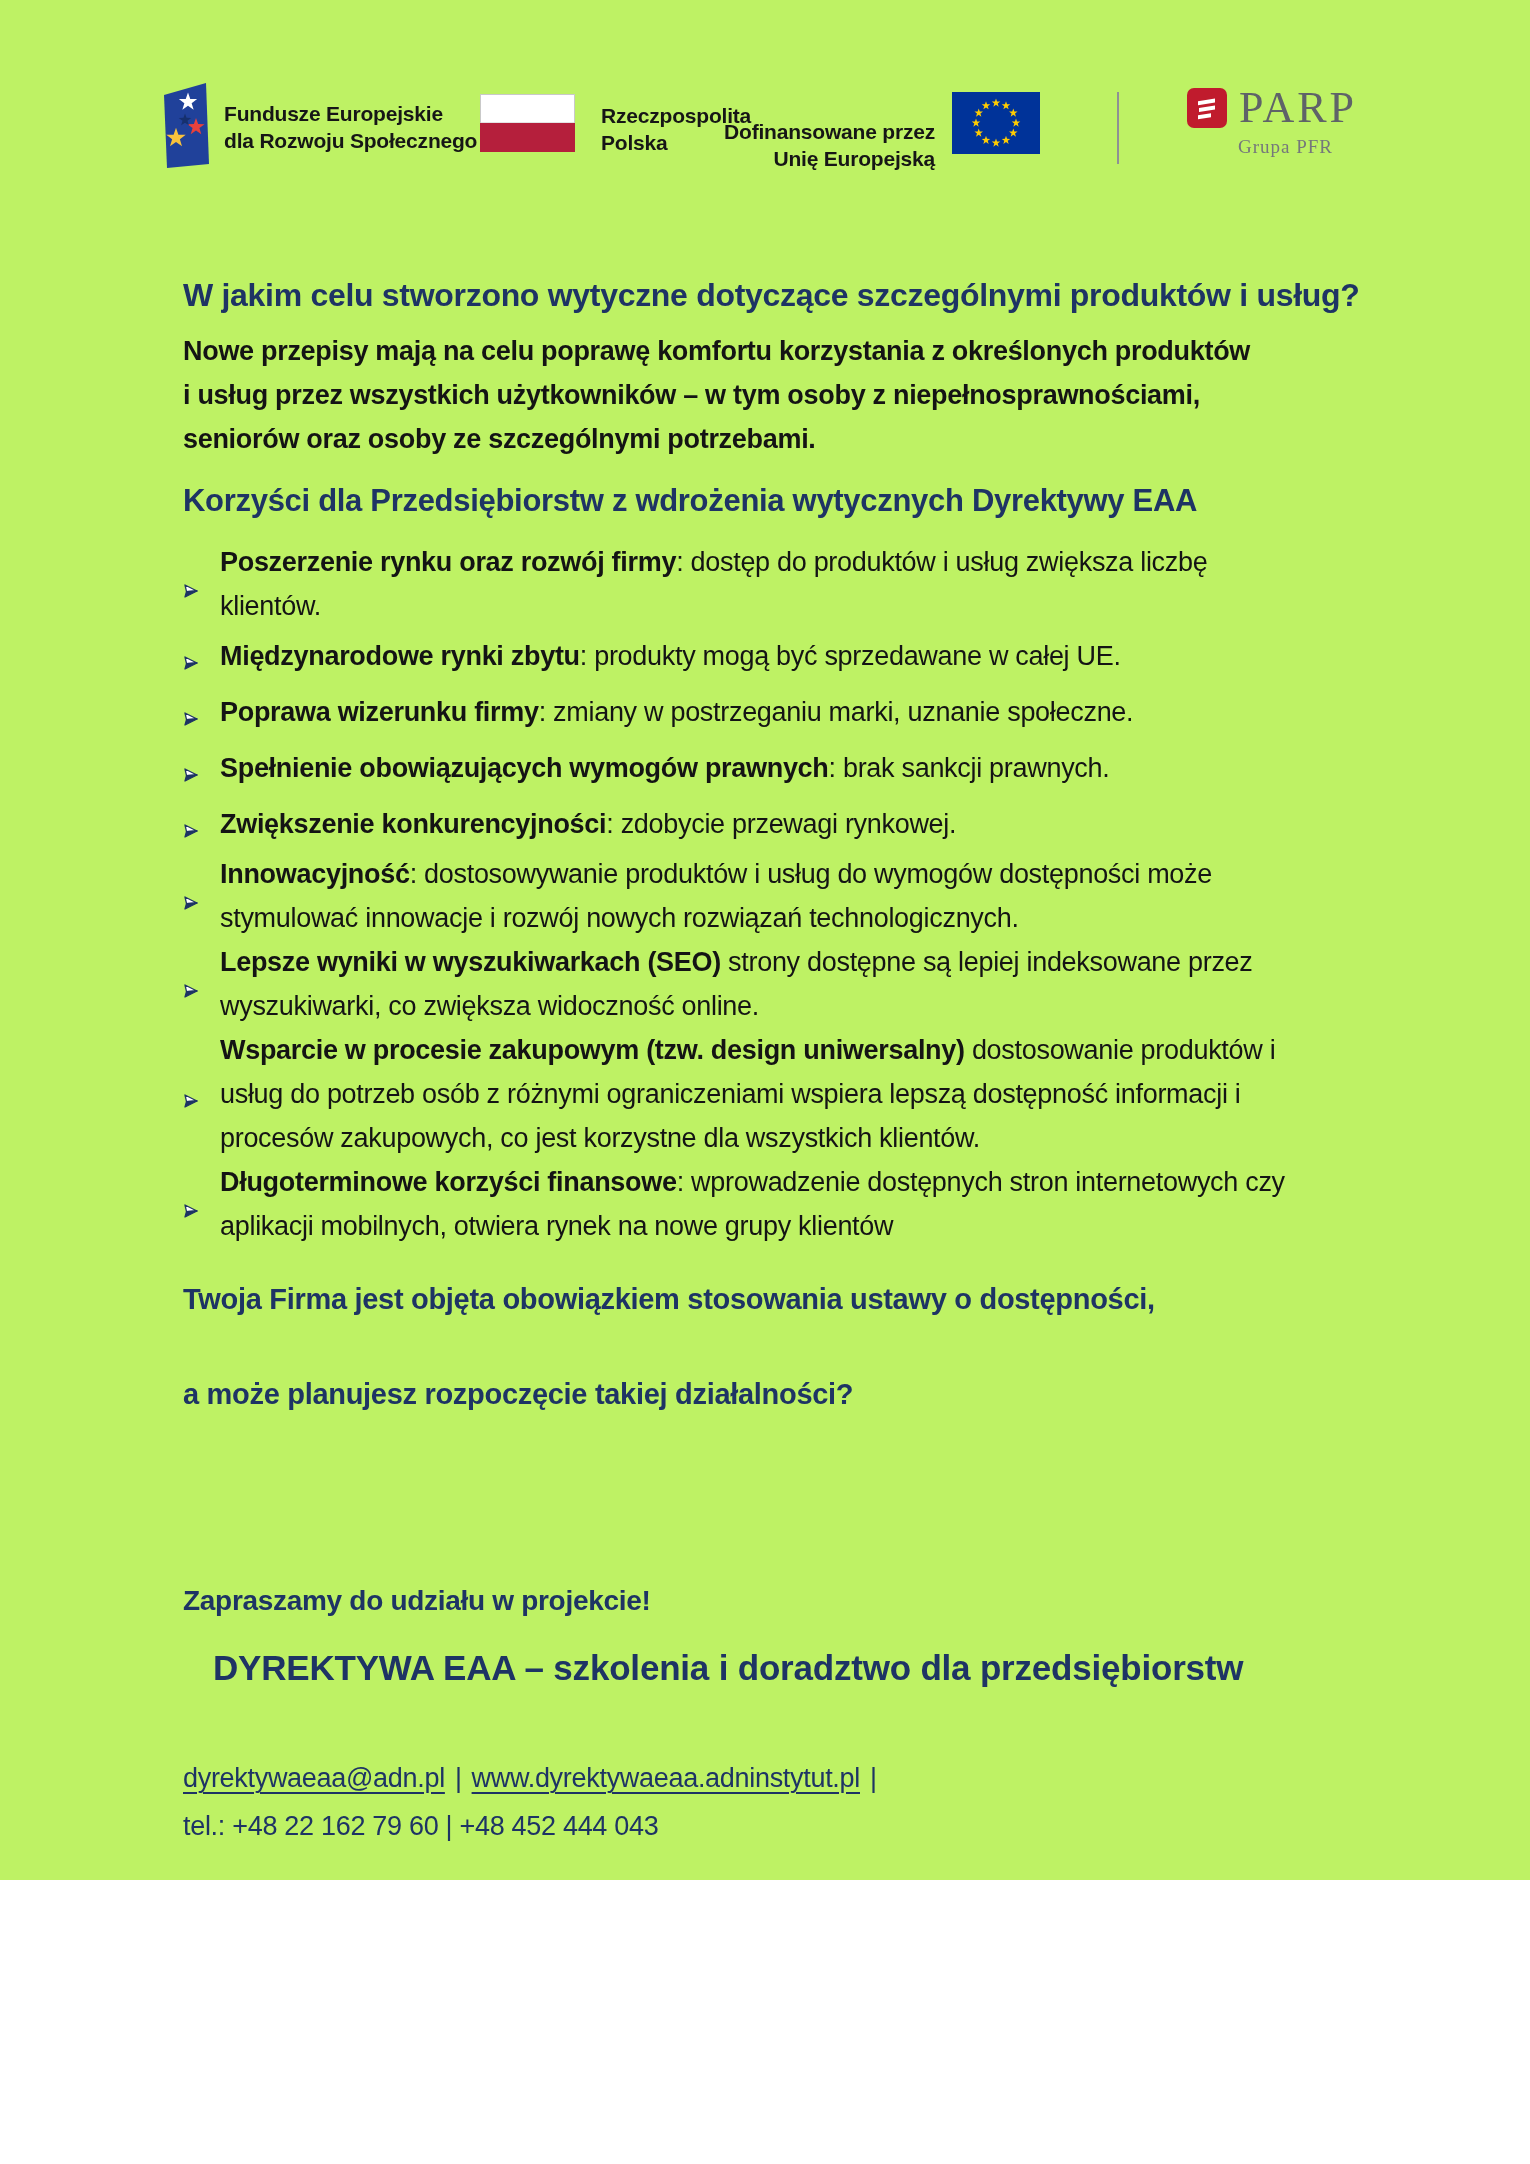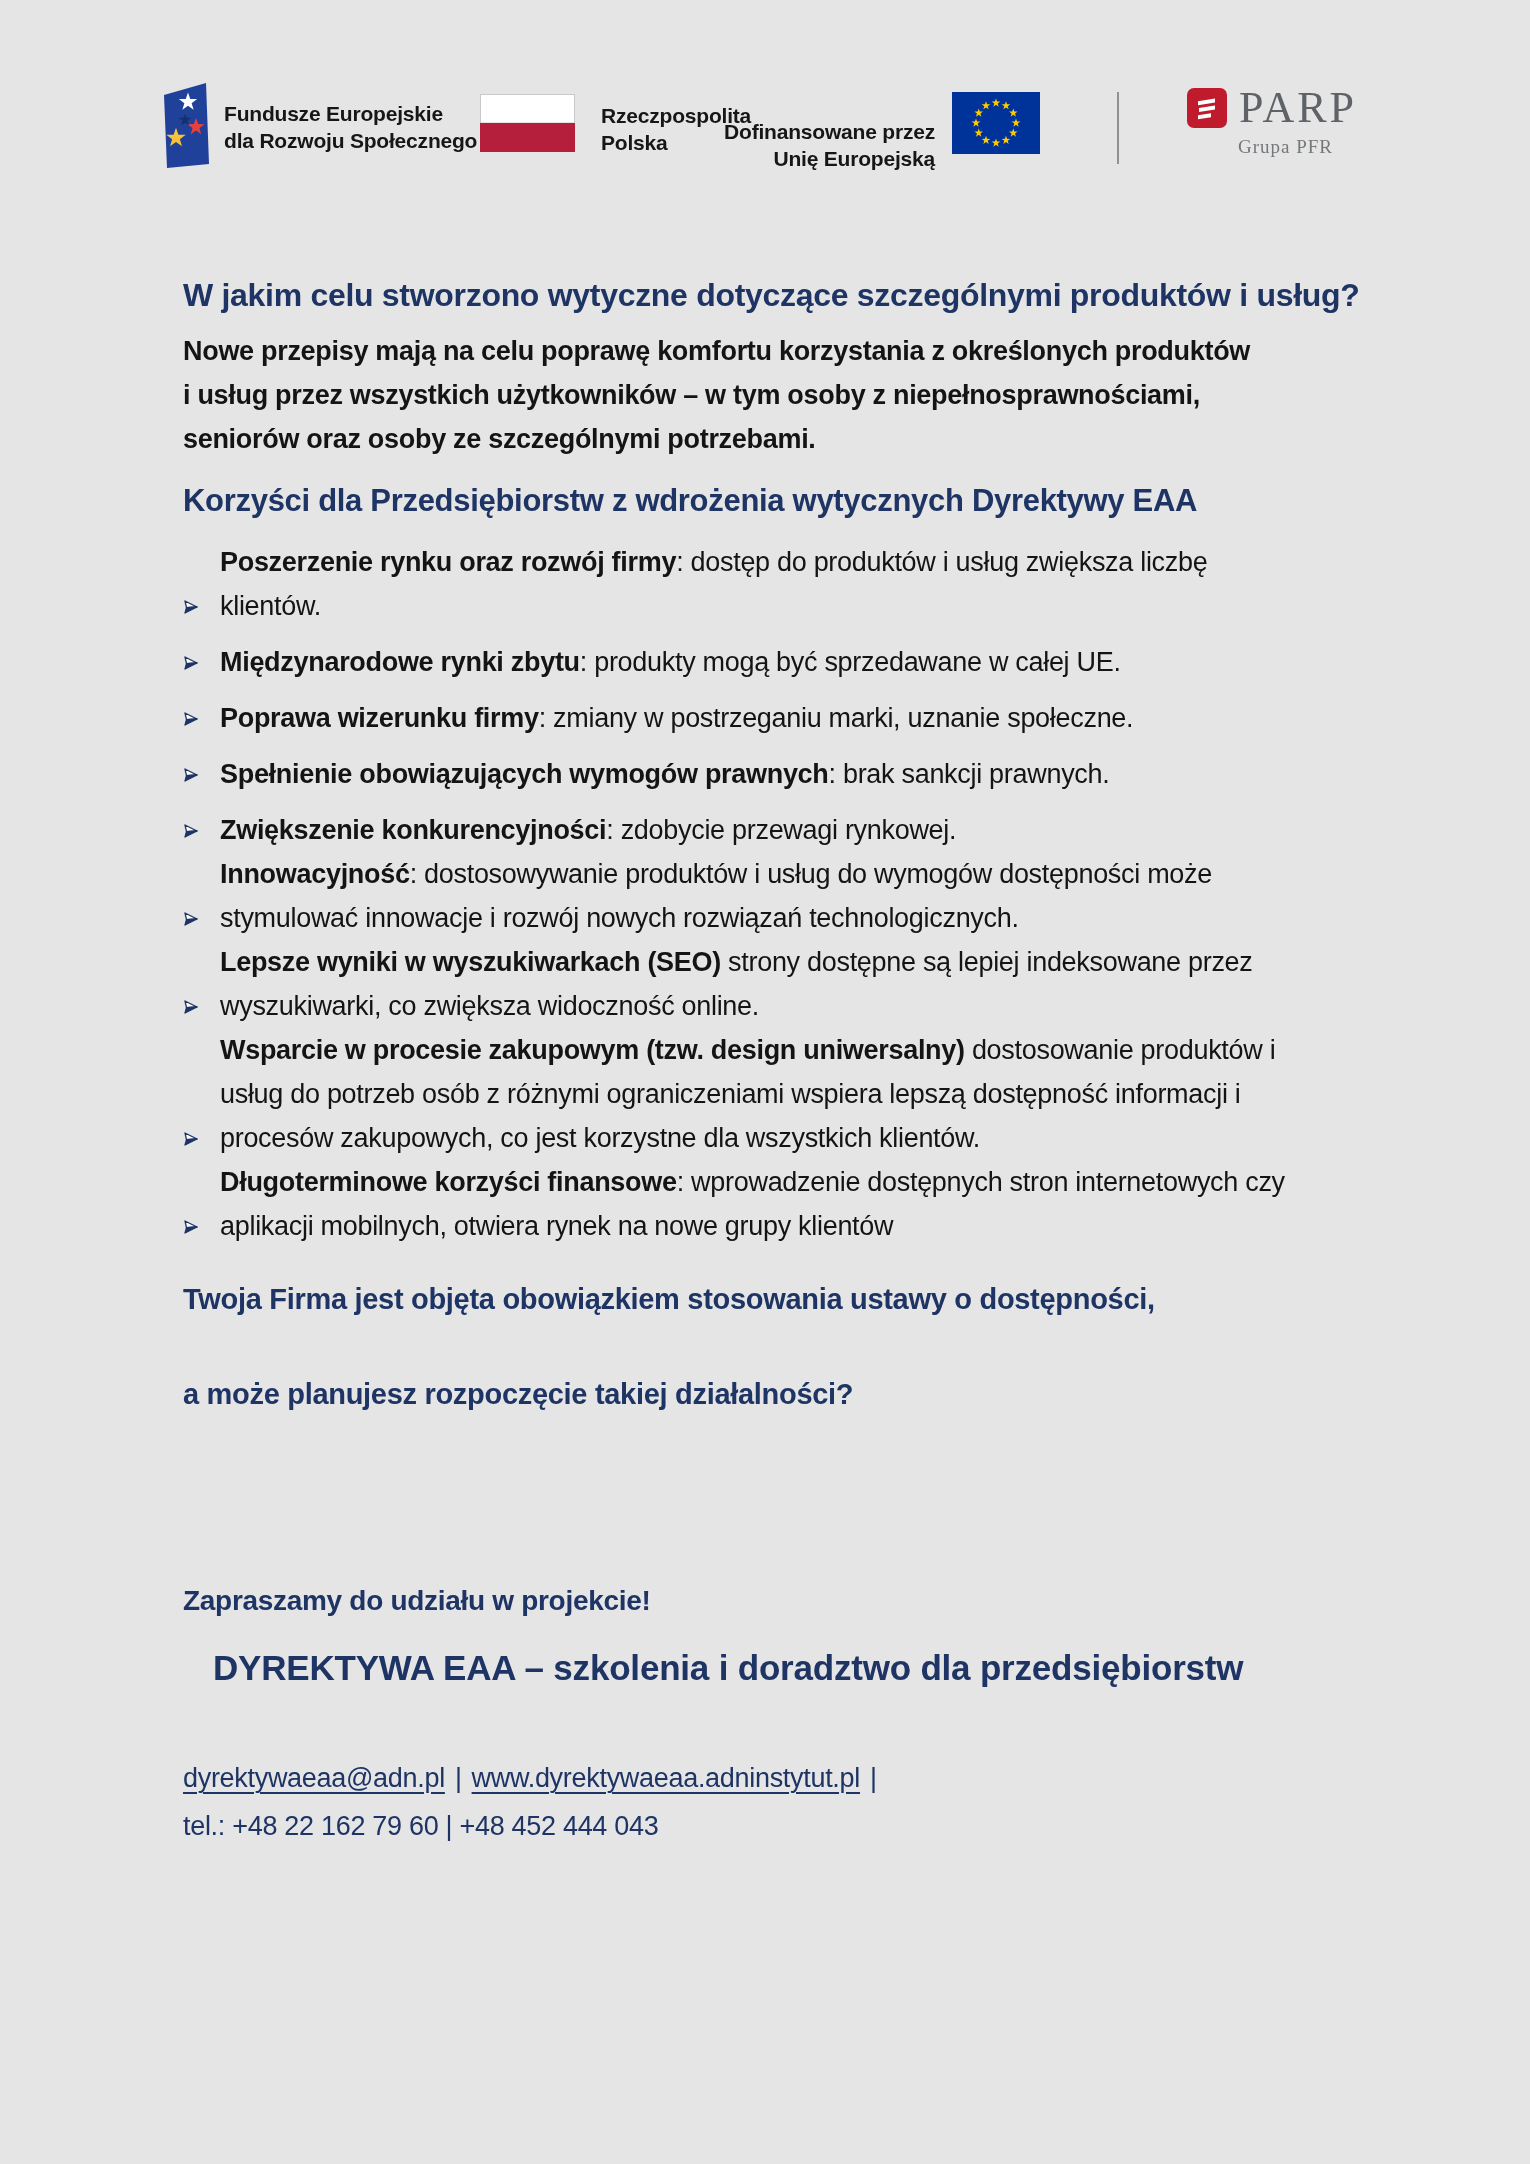--- a/index.html
+++ b/index.html
@@ -2,22 +2,22 @@
 <html lang="pl"><head>
 <meta charset="utf-8">
 <style>
   * { margin: 0; padding: 0; box-sizing: border-box; }
   html, body { background: #ffffff; }
   body { font-family: "Liberation Sans", sans-serif; }
 
   .page {
     position: relative;
     width: 1530px;
-    height: 2164px;
-    background: #e5e5e5;
+    height: 1880px;
+    background: #bef264;
     overflow: hidden;
   }
 
   
   .hdr-abs { position: absolute; }
   .logo-caption {
     font-size: 21px;
     font-weight: bold;
     color: #161616;
     line-height: 27px;
@@ -58,21 +58,21 @@
     color: #141414;
     line-height: 44px;
     max-width: 1080px;
     letter-spacing: -0.3px;
   }
   .h2 { top: 483px; font-size: 31px; font-weight: bold; letter-spacing: -0.3px; }
 
   .benefits { top: 540px; list-style: none; width: 1130px; }
   .benefit {
     display: flex;
-    align-items: flex-end;
+    align-items: center;
     font-size: 27px;
     line-height: 44px;
     color: #141414;
     letter-spacing: -0.3px;
   }
   .bullet { flex: 0 0 37px; margin-top: 12px; }
   .btext { flex: 1; max-width: 1075px; }
   .btext b { font-weight: bold; }
 
   .cta1 { top: 1283px; font-size: 29px; font-weight: bold; letter-spacing: -0.3px; }

